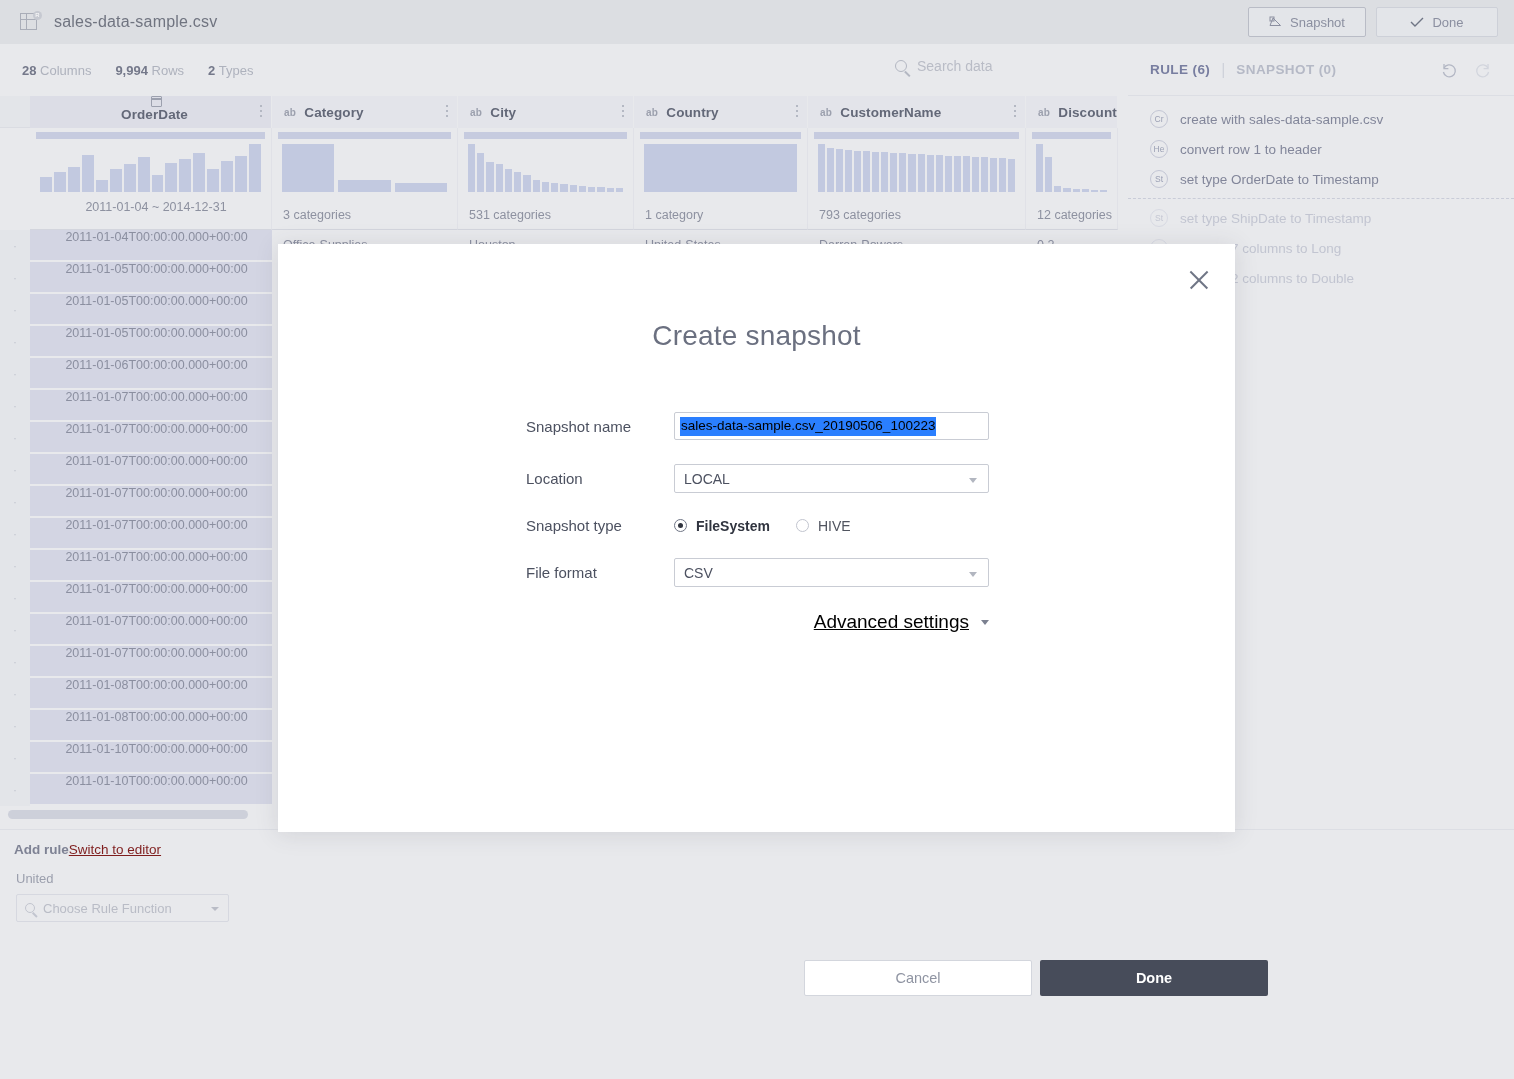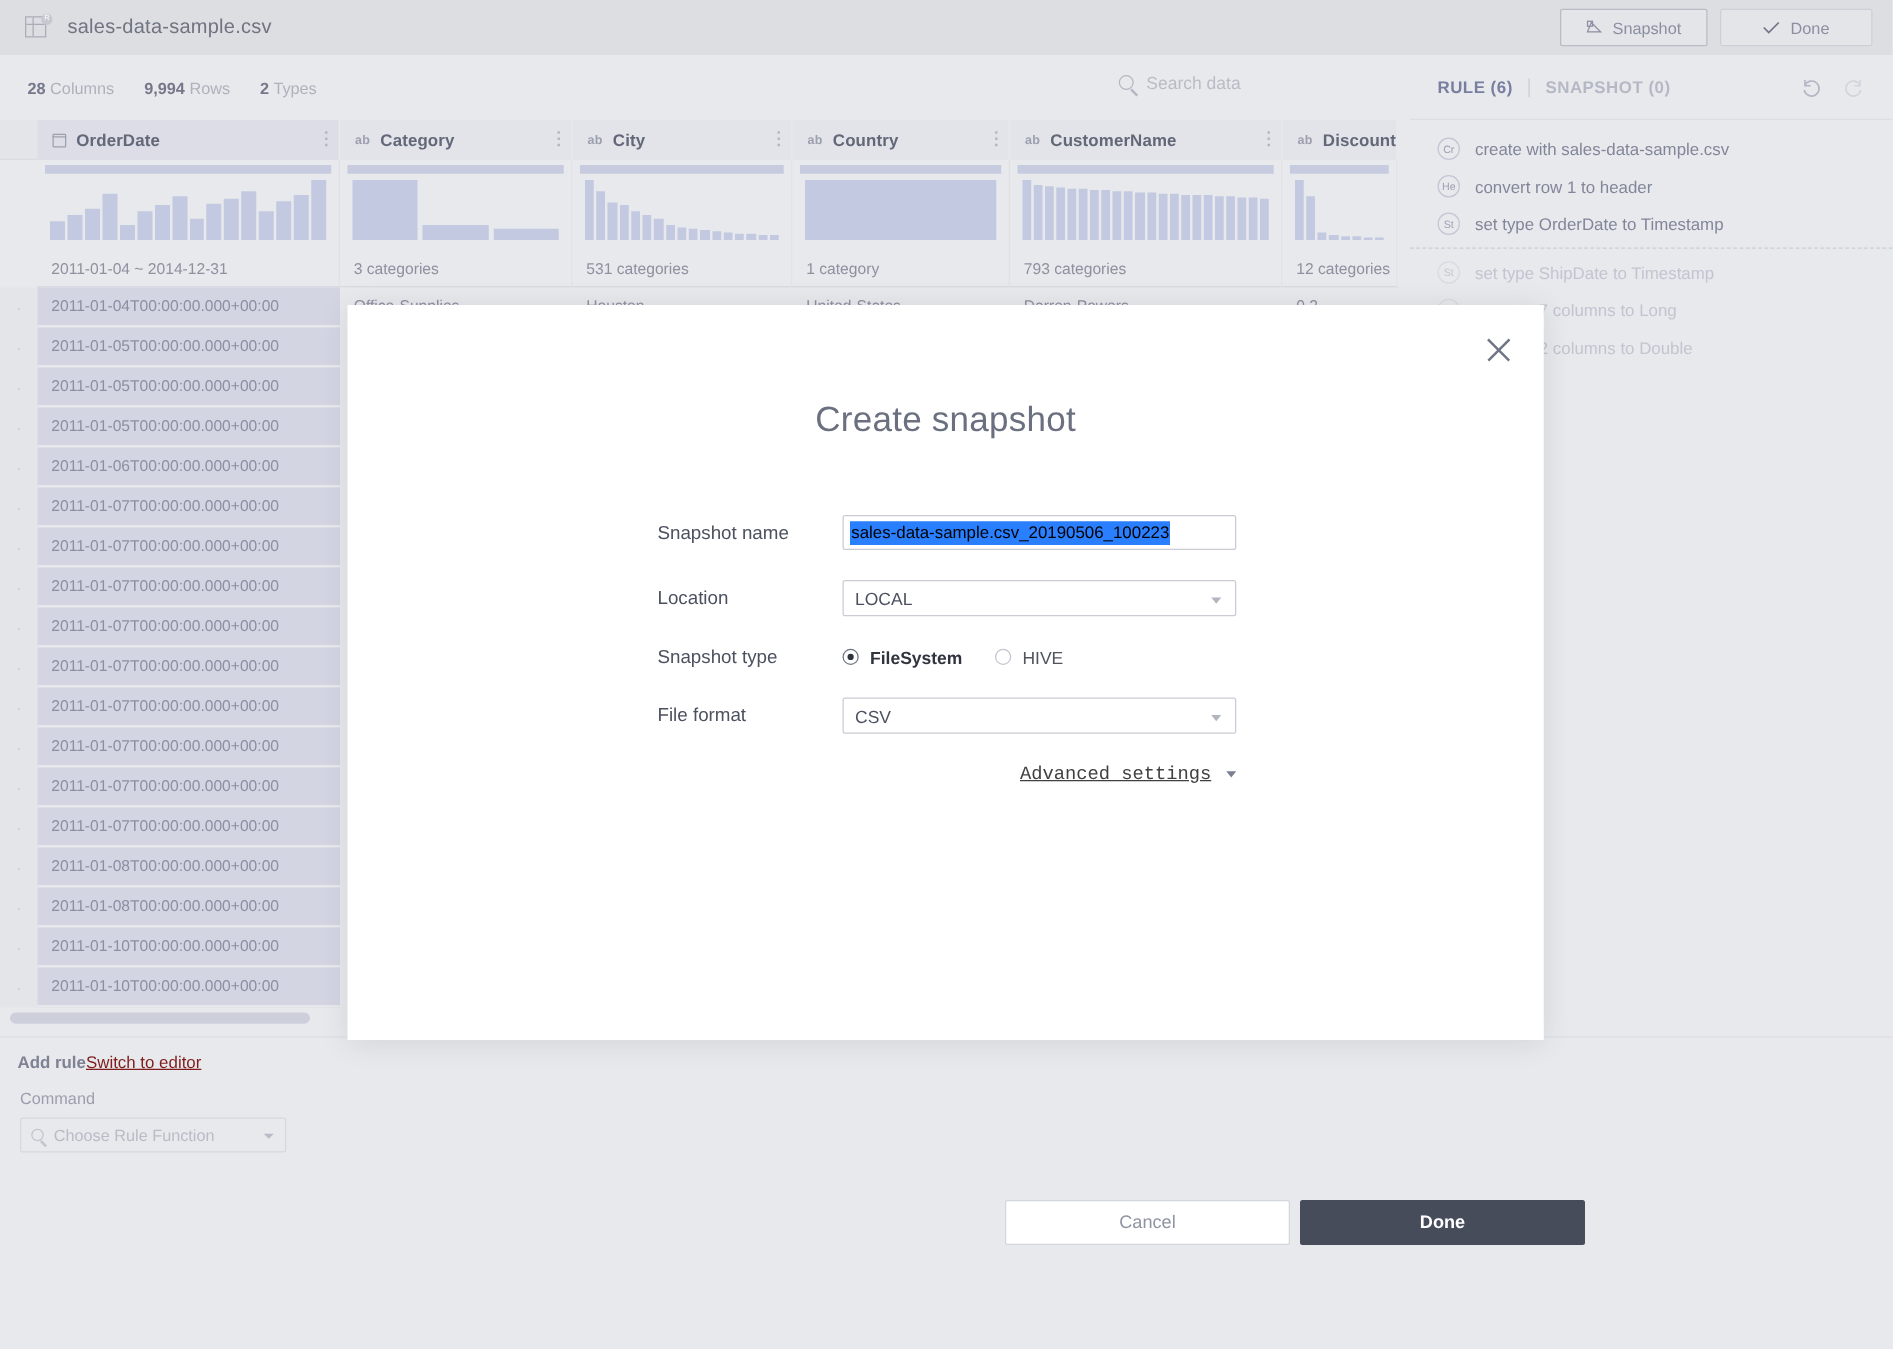--- a/index.html
+++ b/index.html
@@ -137,21 +137,21 @@
     justify-content:center; color:#c2c5cf; font-size: 12px;
   }
   .cell {
     flex: 0 0 auto; height: 32px; display:flex; align-items:center; padding-left: 11px;
     font-size: 12.5px; color:#8b8fa0; border-bottom: 2px solid #e8e9ec;
   }
   .cell.sel { background: #d3d5e3; }
   .cell.plain { background: #e8e9ec; }
 
   
-  .w-date { width: 242px; }
+  .w-date { width: 242px; flex-direction: column; }
   .w-cat  { width: 186px; }
   .w-city { width: 176px; }
   .w-ctry { width: 174px; }
   .w-cust { width: 218px; }
   .w-disc { width: 92px; }
 
   .vscroll {
     position:absolute; right: 3px; top: 228px; width: 8px; height: 22px;
     background:#c5c8d2; border-radius:4px;
   }
@@ -263,21 +263,21 @@
     position:relative; cursor:pointer;
   }
   .selectbox .caret {
     position:absolute; right: 11px; top: 13px; border-left:4px solid transparent;
     border-right:4px solid transparent; border-top:5px solid #b2b6c0;
   }
   .adv {
     width: 315px; margin-left: 148px; display:flex; align-items:center; justify-content:flex-end;
     gap: 12px; margin-top: 20px;
   }
-  .adv .lnk { font-size: 15px; color:#404040; text-decoration: underline; cursor:pointer;font-family:Liberation Mono, monospace; }
+  .adv .lnk { font-size: 19px; color:#000000; text-decoration: underline; cursor:pointer; }
   .adv .caret2 { border-left:4px solid transparent; border-right:4px solid transparent;
     border-top:5px solid #7b8090; }
   .modal-actions {
     position:absolute; left: 526px; top: 716px; display:flex; gap: 8px;
   }
   .btn-cancel-m {
     width: 228px; height: 36px; border:1px solid #d3d6dd; background:#fff; border-radius:2px;
     font-size: 14.5px; color:#8f94a2; display:flex; align-items:center; justify-content:center;
     cursor:pointer;
   }
@@ -712,21 +712,21 @@
           <div class="rt">set type 2 columns to Double</div>
         </div>
       </div>
   </div>
 
   <div class="bottom">
     <div class="hdr">
       <div class="t">Add rule</div>
       <div class="sw">Switch to editor</div>
     </div>
-    <div class="cmd-label">Command</div>
+    <div class="cmd-label">United</div>
     <div class="cmd-box">
       <div class="mag2"></div>
       <div class="ph2">Choose Rule Function</div>
       <div class="car"></div>
     </div>
 
   </div>
 
   <div class="modal">
     <div class="x"></div>

